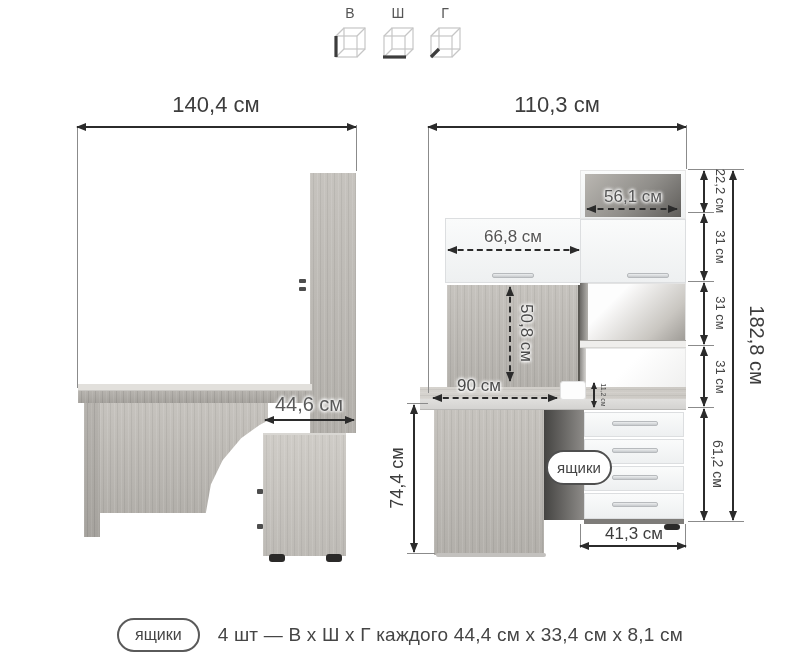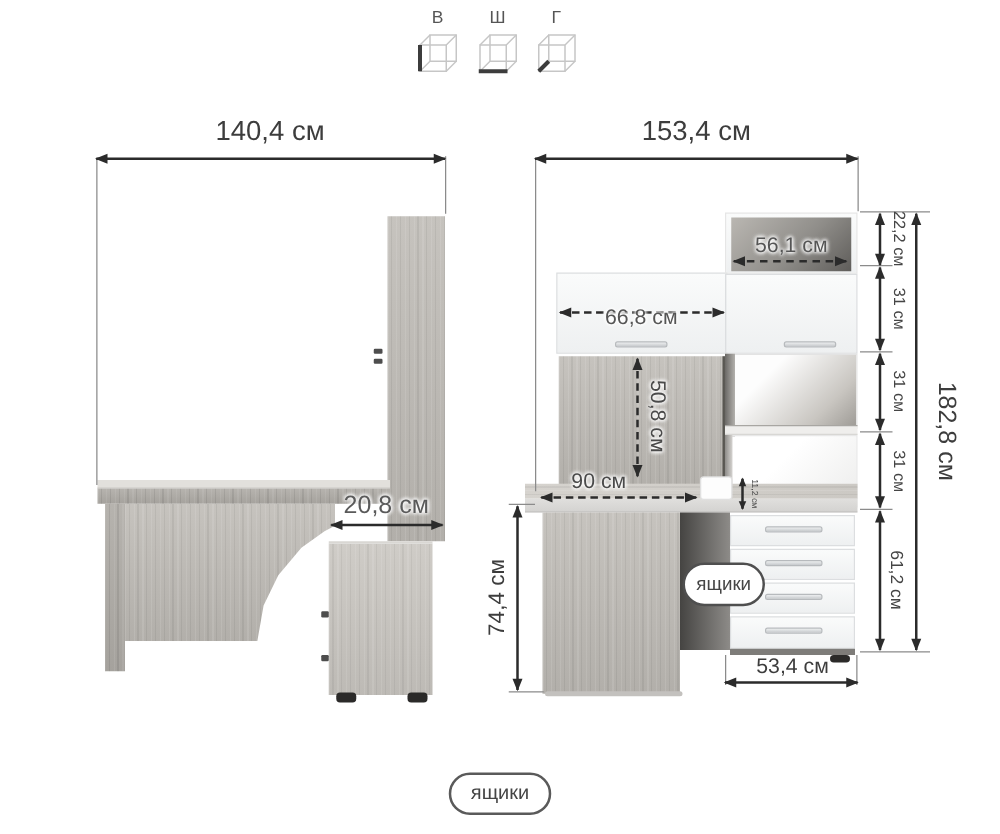--- a/index.html
+++ b/index.html
@@ -123,21 +123,21 @@
     <div class="abs" style="left:257px;top:524px;width:6px;height:5px;background:#4d4d4d;border-radius:1px;"></div>
     <div class="foot" style="left:269px;top:554px;width:16px;height:8px;"></div>
     <div class="foot" style="left:326px;top:554px;width:16px;height:8px;"></div>
 
     <div class="ext" style="left:77px;top:127px;width:1px;height:261px;"></div>
     <div class="ext" style="left:356px;top:125px;width:1px;height:46px;"></div>
     <div class="dh" style="left:77px;top:126px;width:279px;"></div>
     <div class="lblc f22" style="left:216px;top:105px;color:#3d3d3d;">140,4 см</div>
 
     <div class="dh" style="left:265px;top:419px;width:89px;"></div>
-    <div class="lblc f20 halo" style="left:309px;top:404px;color:#5a5a5a;">20,8 см</div>
+    <div class="lblc f20 halo" style="left:309px;top:404px;color:#5a5a5a;">44,6 см</div>
   </div>
 
   <div class="abs" style="left:380px;top:0;width:420px;height:600px;">
 
     <div class="abs woodv" style="left:67px;top:285px;width:133px;height:105px;"></div>
     <div class="abs" style="left:198px;top:285px;width:10px;height:105px;background:linear-gradient(90deg,#56544f,#7c7a76);"></div>
 
     <div class="abs front" style="left:65px;top:218px;width:137px;height:65px;"></div>
     <div class="handle" style="left:112px;top:273px;width:42px;"></div>
 
@@ -171,27 +171,27 @@
     <div class="foot" style="left:284px;top:524px;width:16px;height:6px;"></div>
     <div class="abs" style="left:56px;top:553px;width:110px;height:4px;background:#c3c1be;border-radius:2px;"></div>
 
     <div class="pill" style="left:166px;top:450px;width:66px;height:35px;">
       <span class="f14" style="font-size:15px;">ящики</span>
     </div>
 
     <div class="ext" style="left:48px;top:127px;width:1px;height:266px;"></div>
     <div class="ext" style="left:306px;top:125px;width:1px;height:44px;"></div>
     <div class="dh" style="left:48px;top:126px;width:258px;"></div>
-    <div class="lblc f22" style="left:177px;top:105px;color:#3d3d3d;">153,4 см</div>
+    <div class="lblc f22" style="left:177px;top:105px;color:#3d3d3d;">110,3 см</div>
 
     <div class="dh dsh" style="left:207px;top:208px;width:90px;"></div>
     <div class="lblc f17 halo" style="left:253px;top:196px;color:#555;">56,1 см</div>
 
     <div class="dh dsh" style="left:68px;top:249px;width:131px;"></div>
-    <div class="lblc f17 halo" style="left:133px;top:236px;color:#555;margin-top:18px;">66,8 см</div>
+    <div class="lblc f17 halo" style="left:133px;top:236px;color:#555;">66,8 см</div>
 
     <div class="dv dsh" style="left:129px;top:287px;height:94px;"></div>
     <div class="lblc f17 rot90 halo" style="left:146px;top:333px;color:#4a4a4a;">50,8 см</div>
 
     <div class="dh dsh" style="left:53px;top:397px;width:124px;"></div>
     <div class="lblc f17 halo" style="left:99px;top:385px;color:#4a4a4a;">90 см</div>
 
     <div class="dv sm" style="left:213px;top:383px;height:24px;"></div>
     <div class="lblc f7 rot90" style="left:223px;top:395px;color:#4a4a4a;">11,2 см</div>
 
@@ -217,20 +217,21 @@
     <div class="lblc f20 rot90" style="left:377px;top:345px;color:#3d3d3d;">182,8 см</div>
 
     <div class="ext" style="left:27px;top:403px;width:21px;height:1px;"></div>
     <div class="ext" style="left:27px;top:553px;width:28px;height:1px;"></div>
     <div class="dv" style="left:33px;top:405px;height:147px;"></div>
     <div class="lblc f18 rot270" style="left:17px;top:478px;color:#3d3d3d;">74,4 см</div>
 
     <div class="ext" style="left:200px;top:524px;width:1px;height:24px;"></div>
     <div class="ext" style="left:305px;top:524px;width:1px;height:24px;"></div>
     <div class="dh" style="left:200px;top:545px;width:106px;"></div>
-    <div class="lblc f17" style="left:254px;top:533px;color:#3d3d3d;">53,4 см</div>
+    <div class="lblc f17" style="left:254px;top:533px;color:#3d3d3d;">41,3 см</div>
   </div>
 
   <div class="footer-row">
     <span class="footer-pill">ящики</span>
+    <span class="footer-text">4 шт — В х Ш х Г каждого 44,4 см х 33,4 см х 8,1 см</span>
   </div>
 
 </div>
 
 </body></html>

